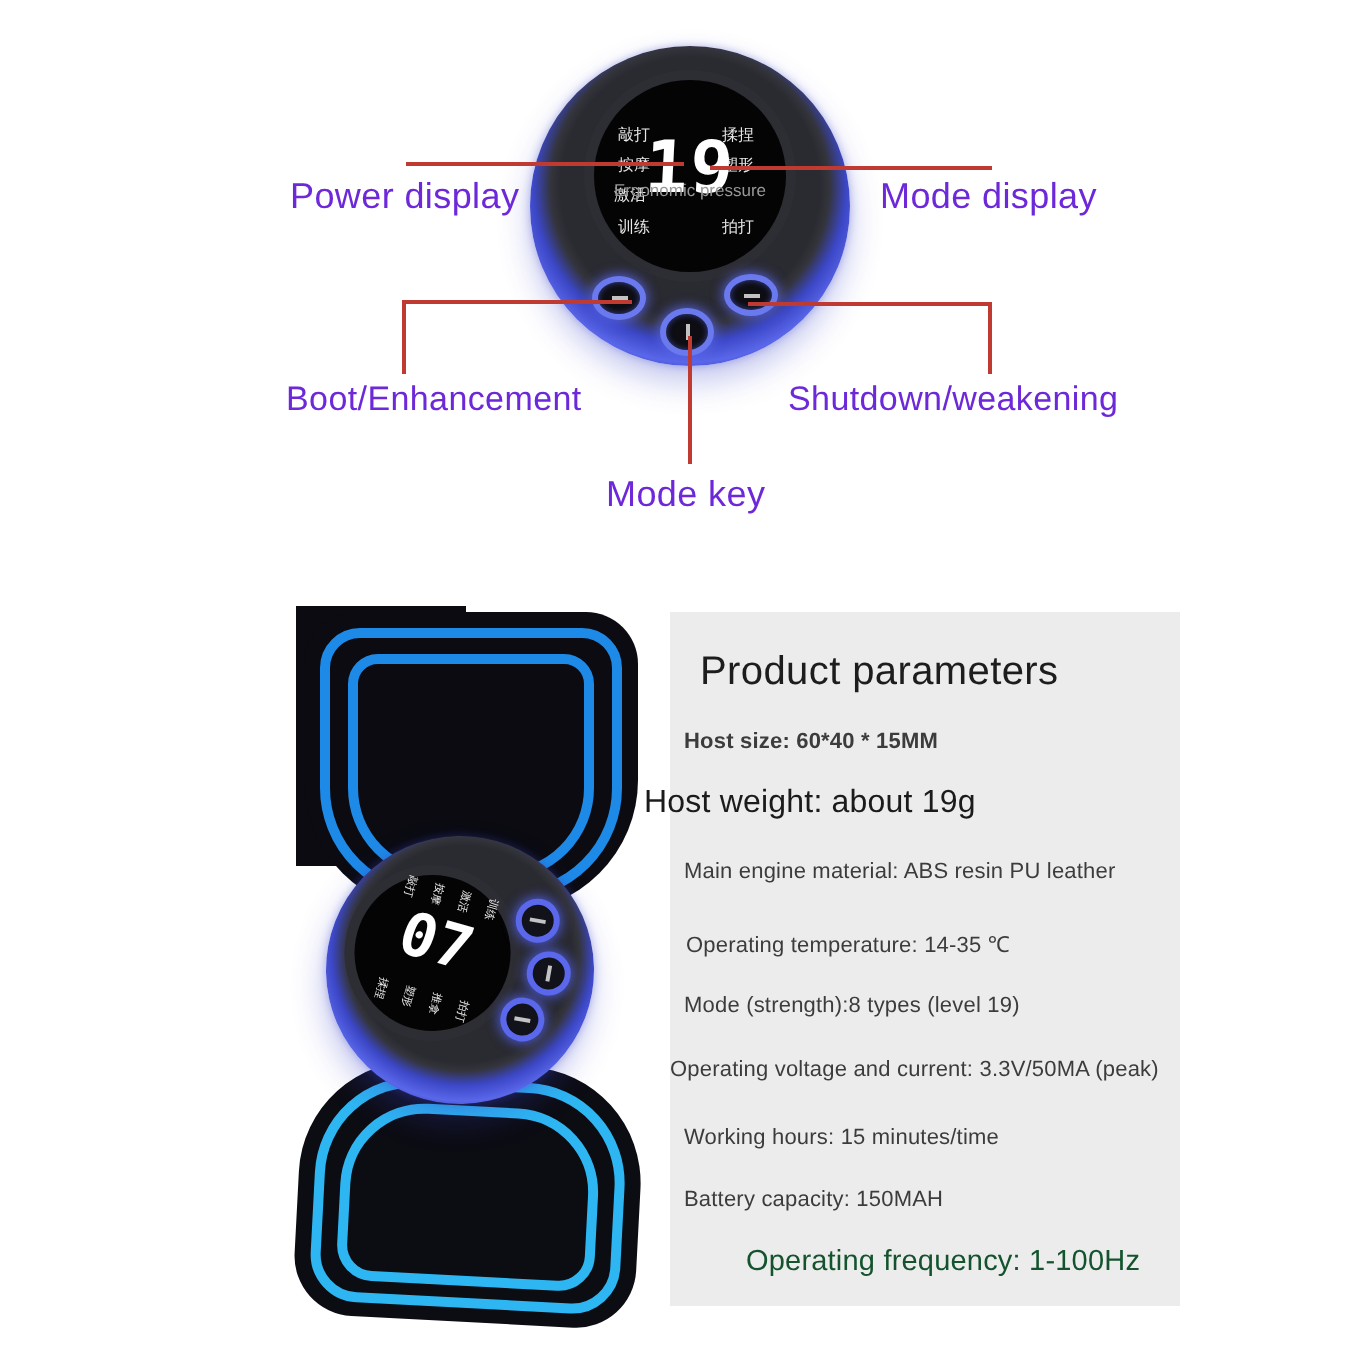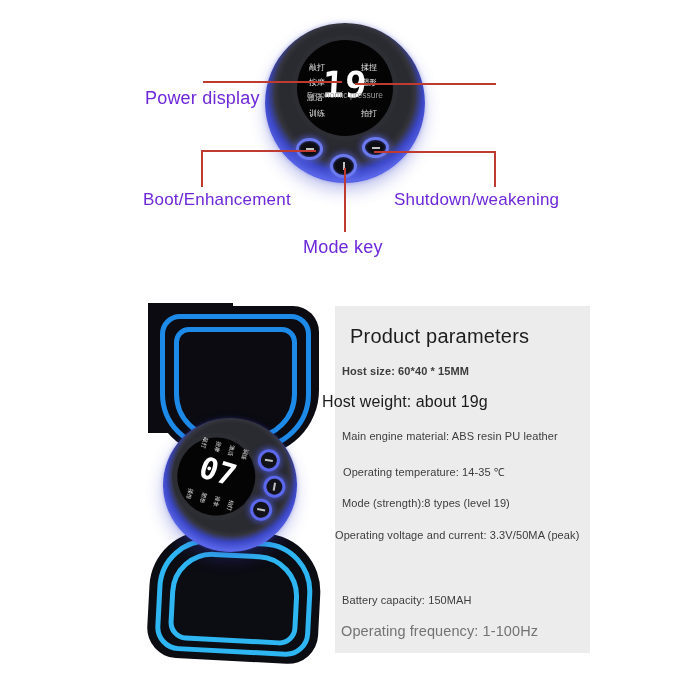--- a/index.html
+++ b/index.html
@@ -54,21 +54,21 @@
   #pad-lcd .digits { position:absolute; left:0; right:0; top:17px; text-align:center;
     font-family:"DejaVu Sans Mono", monospace; font-weight:700; font-size:30px; line-height:34px; color:#fff; transform:skewX(-3deg); }
   .pad-btn { position:absolute; border-radius:50%; background:#12121a;
     border:3px solid #5b68ec; box-shadow:0 0 6px 1px rgba(80,95,230,.85); }
 
   
   #panel { position:absolute; left:335px; top:306px; width:255px; height:347px; background:#ececec; }
   #panel-title { position:absolute; left:15px; top:19px; font-size:20px; color:#1d1d1d; letter-spacing:.2px; }
   .param { position:absolute; font-size:11px; color:#3c3c3c; white-space:nowrap; letter-spacing:.1px; }
   .param.big { font-size:16px; color:#1b1b1b;text-align:center; }
-  .param.med { font-size:14.5px; color:#737373; }
+  .param.med { font-size:14.5px; color:#14532d;margin-left:32px; }
 </style>
 </head>
 <body>
 
 <div id="stage">
 
   <div class="device-ring" id="top-device"></div>
 
   <div class="lcd" id="top-lcd">
     <span class="lcd-cjk" style="left:12px; top:24px;">敲打</span>
@@ -95,20 +95,21 @@
 
   <div class="ann-line" style="left:203px; top:81px; width:139px; height:2px;"></div>
   <div class="ann-line" style="left:355px; top:83px; width:141px; height:2px;"></div>
   <div class="ann-line" style="left:201px; top:150px; width:115px; height:2px;"></div>
   <div class="ann-line" style="left:201px; top:150px; width:2px; height:37px;"></div>
   <div class="ann-line" style="left:374px; top:151px; width:122px; height:2px;"></div>
   <div class="ann-line" style="left:494px; top:151px; width:2px; height:36px;"></div>
   <div class="ann-line" style="left:344px; top:168px; width:2px; height:64px;"></div>
 
   <div class="ann-label" style="left:145px; top:88px;">Power display</div>
+  <div class="ann-label" style="left:440px; top:88px;">Mode display</div>
   <div class="ann-label" style="left:143px; top:190px; font-size:17px;text-align:center;">Boot/Enhancement</div>
   <div class="ann-label" style="left:394px; top:190px; font-size:17px;">Shutdown/weakening</div>
   <div class="ann-label" style="left:303px; top:237px;">Mode key</div>
 
   <div id="pad">
     <div class="wing" id="wing-top">
       <div class="wing-line l1"></div>
       <div class="wing-line l2"></div>
     </div>
     <div id="waist"></div>
@@ -148,17 +149,18 @@
   </div>
 
   <div id="panel">
     <div id="panel-title">Product parameters</div>
     <div class="param" style="left:7px;  top:59px;font-weight:bold;">Host size: 60*40 * 15MM</div>
     <div class="param big" style="left:-13px;top:87px;">Host weight: about 19g</div>
     <div class="param" style="left:7px;  top:124px;">Main engine material: ABS resin PU leather</div>
     <div class="param" style="left:8px;  top:158px;">Operating temperature: 14-35 ℃</div>
     <div class="param" style="left:7px;  top:191px;">Mode (strength):8 types (level 19)</div>
     <div class="param" style="left:0;  top:223px;">Operating voltage and current: 3.3V/50MA (peak)</div>
+    <div class="param" style="left:7px;  top:257px;">Working hours: 15 minutes/time</div>
     <div class="param" style="left:7px;  top:288px;">Battery capacity: 150MAH</div>
     <div class="param med" style="left:6px;  top:317px;">Operating frequency: 1-100Hz</div>
   </div>
 
 </div>
 
 </body></html>

